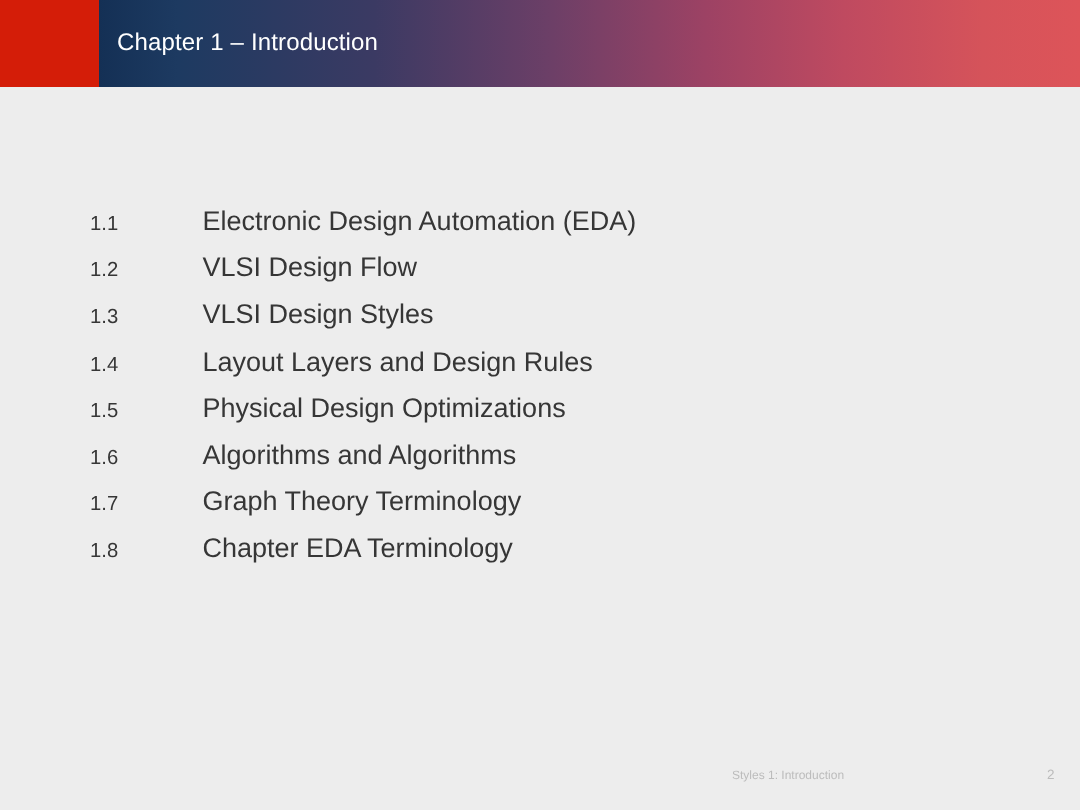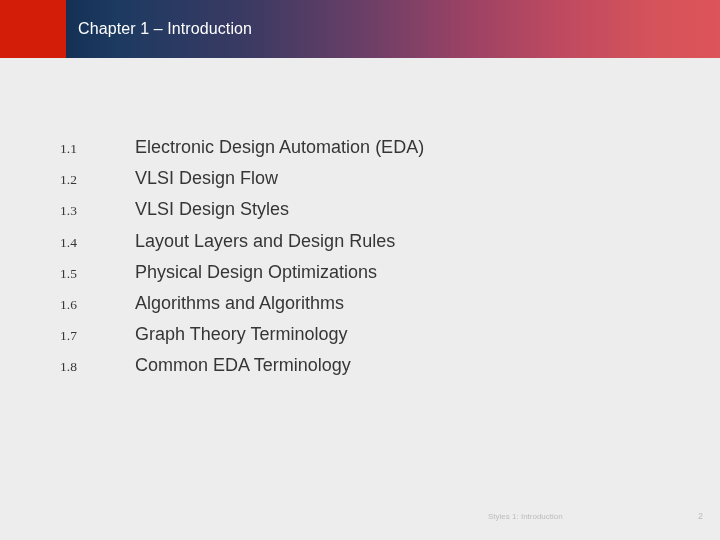--- a/index.html
+++ b/index.html
@@ -85,21 +85,20 @@
     display: flex;
     align-items: baseline;
     height: 31.2px;
   }
   .toc-num {
     width: 75px;
     flex: 0 0 75px;
     font-size: 13.5px;
     color: #363636;
     white-space: nowrap;
-    font-family: Liberation Serif, serif;
   }
   .toc-label {
     font-size: 18px;
     color: #363636;
     white-space: nowrap;
     margin-top: 20px;
   }
 
   
   .footer {
@@ -178,21 +177,21 @@
         <span class="toc-label">Algorithms and Algorithms</span>
       </div>
 
       <div class="toc-row">
         <span class="toc-num">1.7</span>
         <span class="toc-label">Graph Theory Terminology</span>
       </div>
 
       <div class="toc-row">
         <span class="toc-num">1.8</span>
-        <span class="toc-label">Common EDA Terminology</span>
+        <span class="toc-label">Chapter EDA Terminology</span>
       </div>
 
     </div>
   </div>
 
   <div class="footer">
     <div class="footer-center">Styles 1: Introduction</div>
     <div class="footer-page">2</div>
   </div>
 

